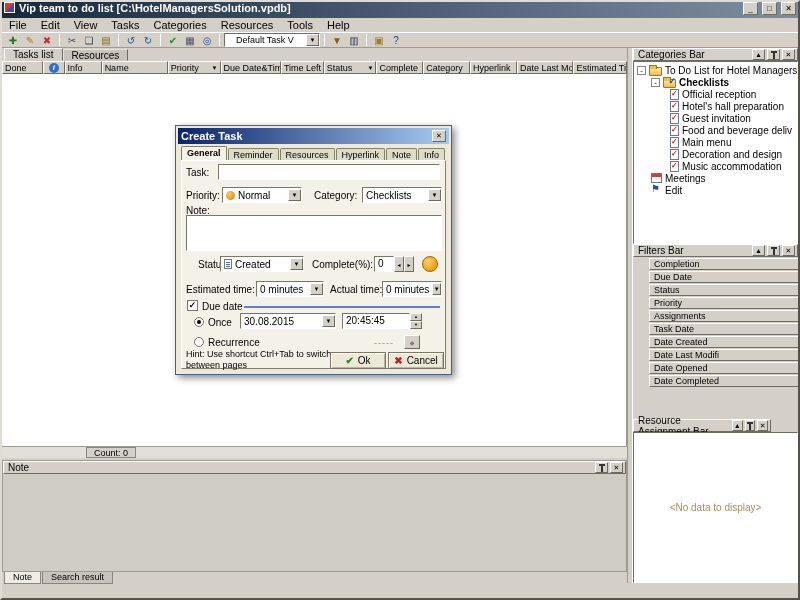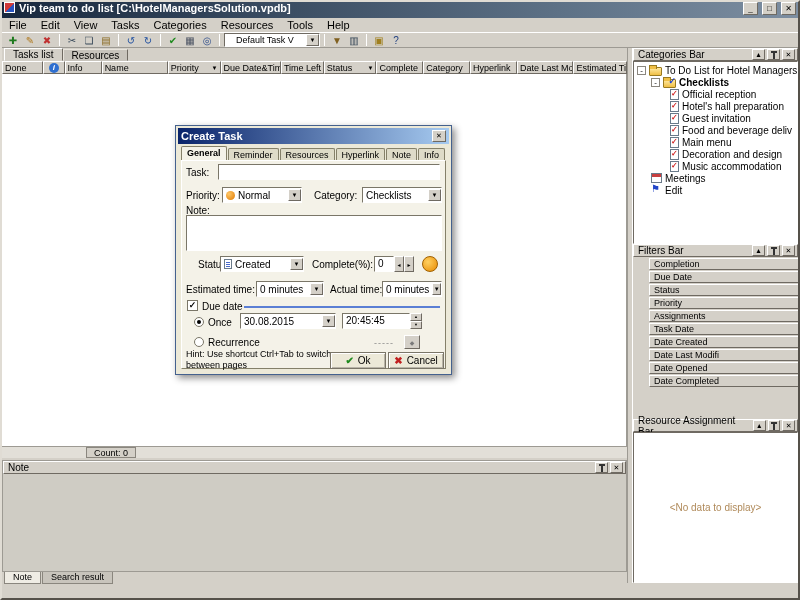--- a/index.html
+++ b/index.html
@@ -75,21 +75,21 @@
   .imeet::before { content:''; position:absolute; left:0; top:0; width:9px; height:3px; background:#c84040; }
   .iflag { width:11px; height:12px; }
   .iflag::before { content:'⚑'; color:#2246c8; font-size:10px; position:absolute; top:-1px; }
 
   .filtershead { position:absolute; top:196px; left:0; width:165px; }
   .frows { position:absolute; top:210px; left:16px; width:165px; }
   .frow { display:flex; align-items:center; height:12px; background:#d4d0c8; border:1px solid; border-color:#fff #6f6a62 #6f6a62 #fff; margin-bottom:1px; font-size:9px; padding-left:4px; }
   .fbtn { margin-left:auto; width:14px; height:10px; background:#d4d0c8; border:1px solid; border-color:#fff #6f6a62 #6f6a62 #fff; display:flex; align-items:center; justify-content:center; }
   .fbtn::after { content:'▼'; font-size:6px; }
 
-  .reshead { position:absolute; top:371px; left:0; width:165px; }
+  .reshead { position:absolute; top:371px; left:0; width:138px; }
   .resbox { position:absolute; top:384px; left:0; width:165px; height:151px; background:#fff; border:1px solid; border-color:#6f6a62 #fff #fff #6f6a62; display:flex; align-items:center; justify-content:center; font-size:10px; color:#b08a5a; }
 
   
   .dialog { position:absolute; left:175px; top:125px; width:277px; height:250px; background:#ece9d8; border:1px solid #44618e; box-shadow:3px 3px 7px rgba(0,0,0,.45); z-index:100; }
   .dlg-title { position:absolute; top:2px; left:2px; right:2px; height:16px; background:linear-gradient(90deg,#0a246a,#a6caf0); color:#fff; font-weight:bold; font-size:11px; display:flex; align-items:center; padding:0 3px; }
   .dlg-close { margin-left:auto; width:14px; height:12px; background:#d4d0c8; border:1px solid; border-color:#fff #6f6a62 #6f6a62 #fff; color:#000; font-size:7px; line-height:10px; text-align:center; }
   .dlg-tabs { position:absolute; top:20px; left:5px; right:5px; height:14px; display:flex; align-items:flex-end; }
   .dtab { font-size:9px; padding:1px 5px; border:1px solid #848069; border-bottom:none; background:#dedbc8; margin-right:1px; border-radius:2px 2px 0 0; height:12px; }
   .dtab.active { background:#f4f2e8; height:14px; font-weight:bold; }
   .dlg-body { position:absolute; top:34px; left:5px; right:5px; bottom:5px; background:#f4f2e8; border:1px solid; border-color:#fff #848069 #848069 #fff; }

